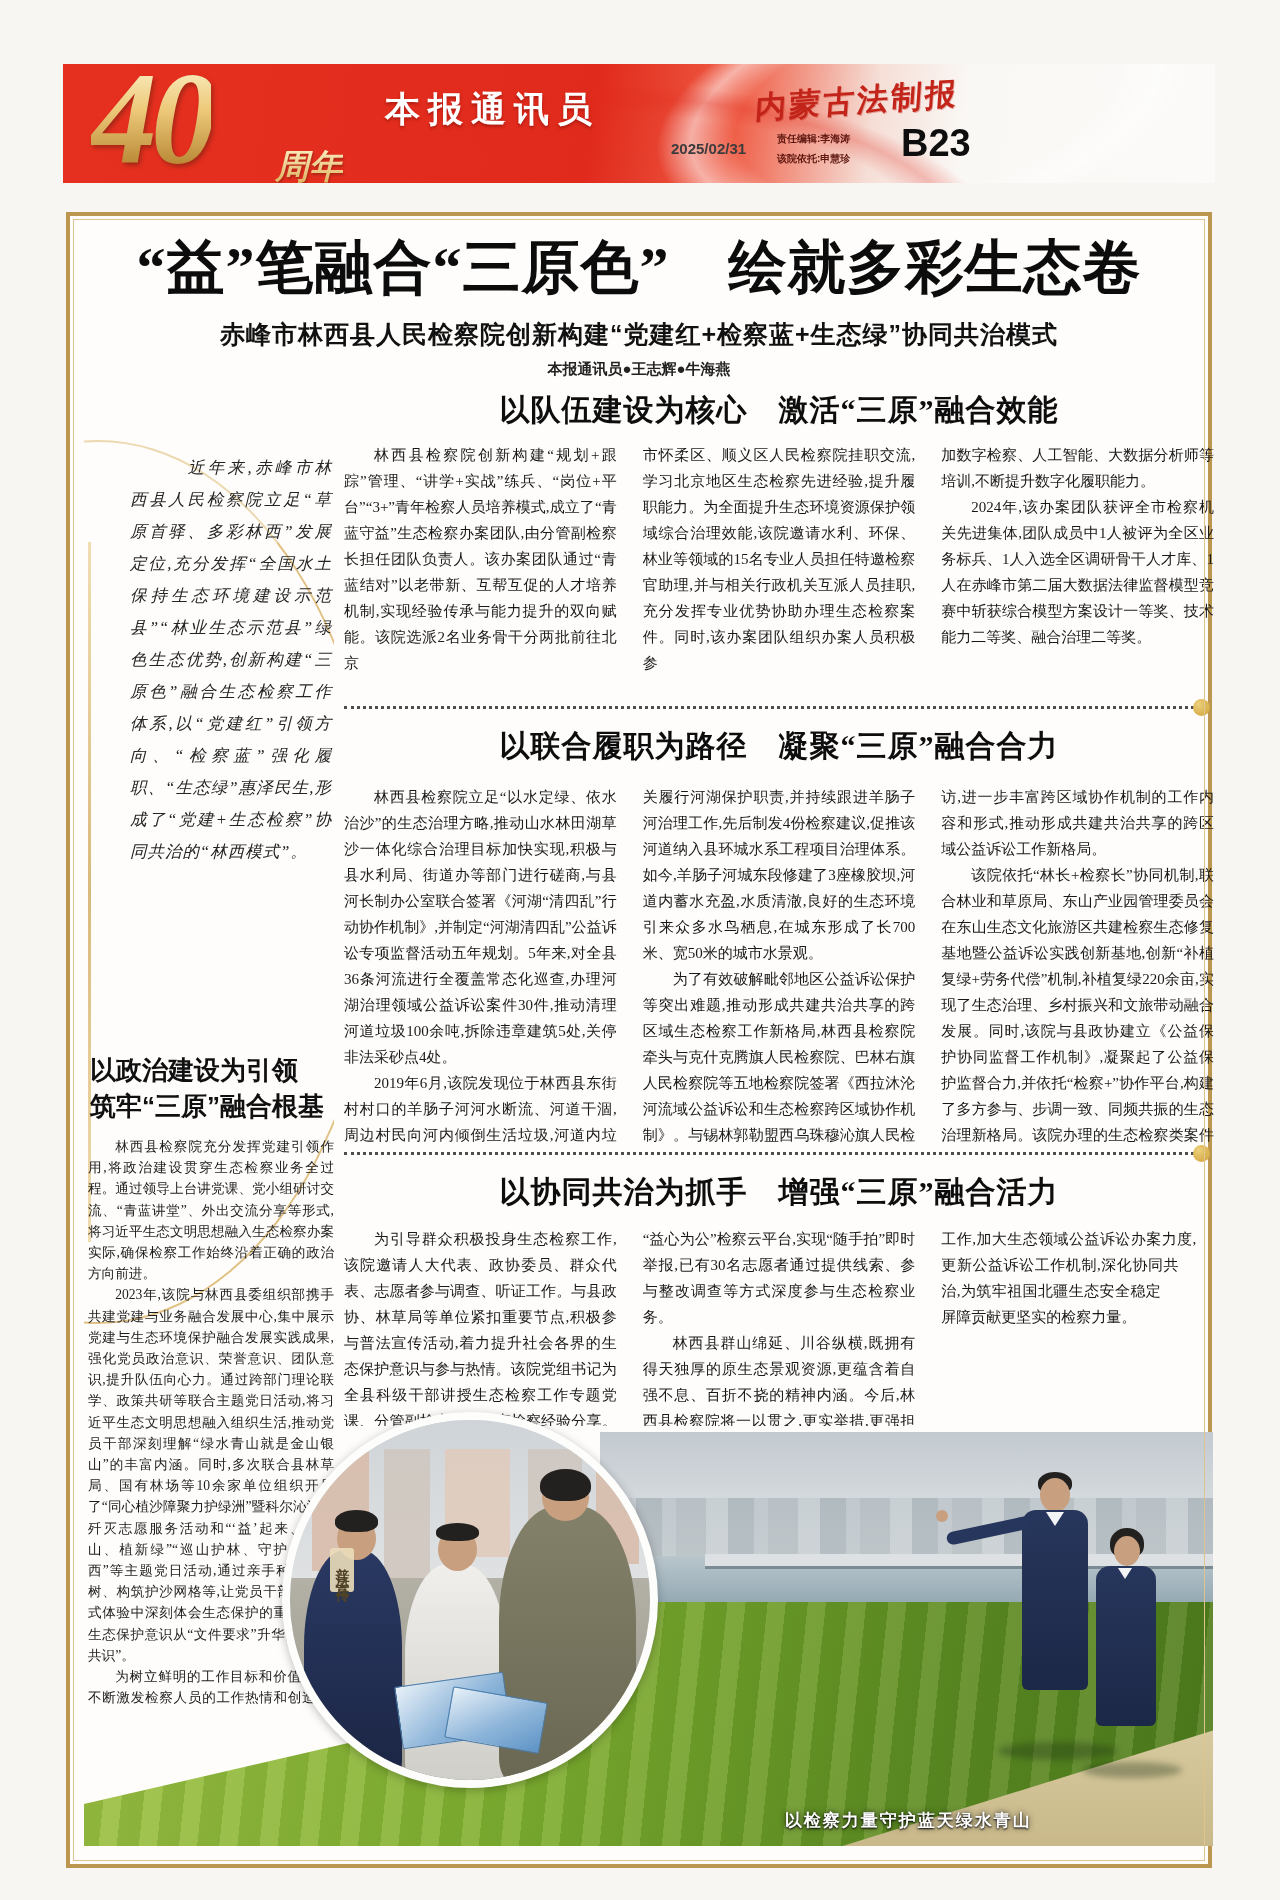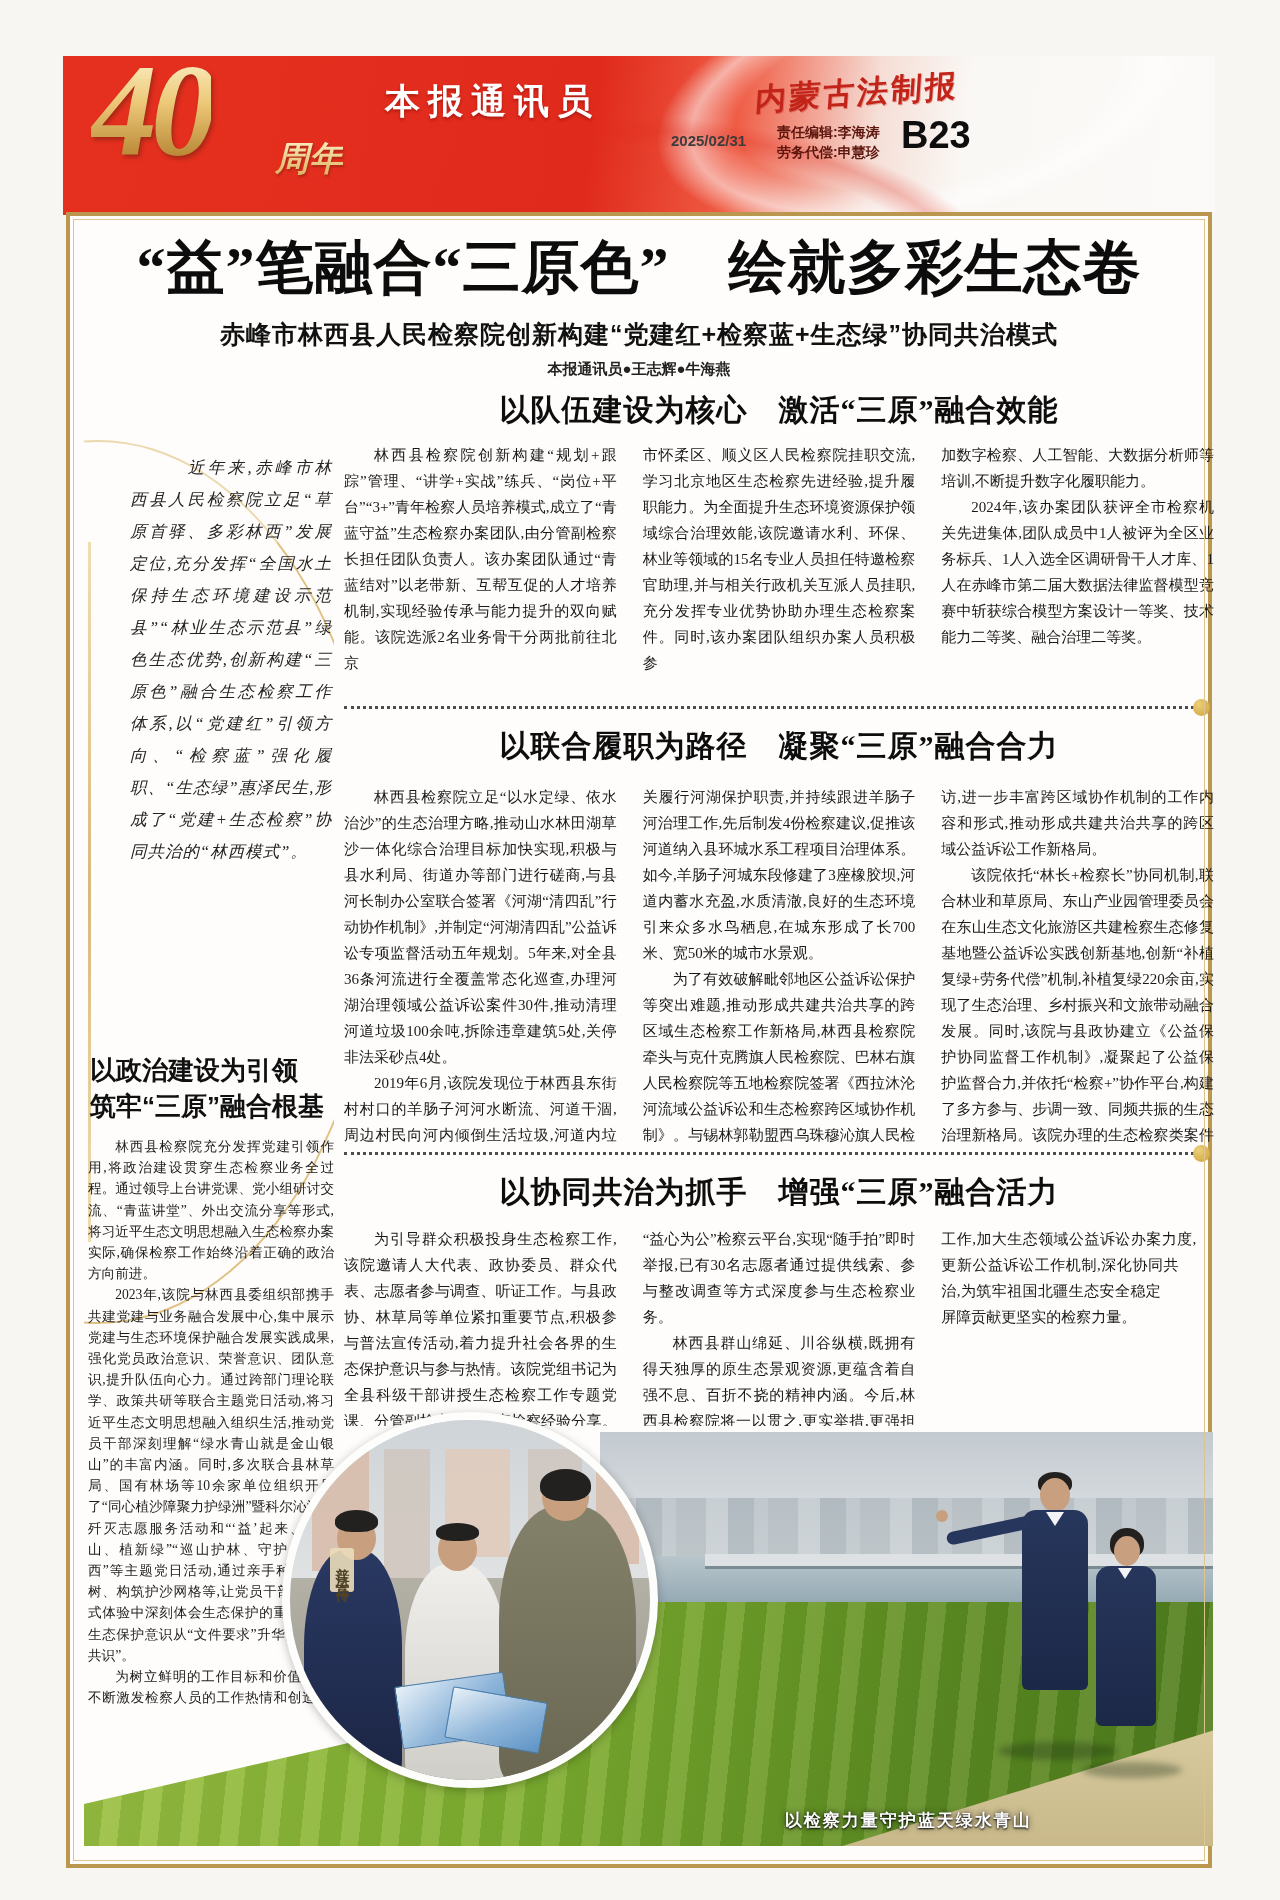--- a/index.html
+++ b/index.html
@@ -1,38 +1,38 @@
 <!DOCTYPE html>
 <html><head>
 <meta charset="utf-8">
 <style>
   html,body{margin:0;padding:0;}
   body{width:1280px;height:1900px;position:relative;background:#f7f6f3;
        font-family:"Liberation Serif","DejaVu Serif",serif;color:#1a1a1a;overflow:hidden;}
 
   
-  .banner{position:absolute;left:63px;top:56px;width:1152px;height:159px;overflow:hidden;
+  .banner{position:absolute;left:63px;top:64px;width:1152px;height:119px;overflow:hidden;
           background:linear-gradient(97deg,#e6301f 0%,#e02a1c 46%,#ef5b43 58%,#f5ded6 70%,#faf8f5 78%,#fbfaf8 100%);}
   .banner .wave1{position:absolute;right:-60px;top:-120px;width:700px;height:320px;border-radius:50%;
           background:radial-gradient(closest-side,rgba(255,255,255,0) 55%,rgba(255,255,255,.55) 68%,rgba(255,255,255,0) 78%);transform:rotate(-12deg);}
   .banner .wave2{position:absolute;right:120px;bottom:-170px;width:780px;height:300px;border-radius:50%;
           background:radial-gradient(closest-side,rgba(224,42,28,0) 55%,rgba(224,42,28,.28) 66%,rgba(224,42,28,0) 76%);transform:rotate(8deg);}
   .forty{position:absolute;left:28px;top:-22px;font-size:132px;font-weight:900;font-style:italic;
          background:linear-gradient(#fdf4cd 10%,#ecc878 45%,#b98936 80%);-webkit-background-clip:text;background-clip:text;color:transparent;
          filter:drop-shadow(2px 3px 2px rgba(90,30,10,.45));letter-spacing:-6px;}
   .zhounian{position:absolute;left:212px;top:80px;font-size:34px;font-weight:900;font-style:italic;
          background:linear-gradient(#fdf4cd,#d9a94e);-webkit-background-clip:text;background-clip:text;color:transparent;
          filter:drop-shadow(1px 2px 1px rgba(90,30,10,.4));}
   .special{position:absolute;left:322px;top:22px;font-size:35px;font-weight:900;color:#fff;letter-spacing:8px;
          font-family:"Liberation Sans","DejaVu Sans",sans-serif;text-shadow:0 2px 3px rgba(120,10,5,.5);}
   .paper-name{position:absolute;left:692px;top:16px;font-size:31px;font-weight:900;color:#c3241a;
          transform:rotate(-4deg) skewX(-8deg);letter-spacing:3px;text-shadow:1px 1px 0 rgba(195,36,26,.35);}
   .mh-date{position:absolute;left:608px;top:76px;font-size:15px;font-weight:700;color:#3c3c3c;
          font-family:"Liberation Sans","DejaVu Sans",sans-serif;}
-  .mh-ed{position:absolute;left:714px;font-size:14px;font-weight:700;color:#5d150d;
+  .mh-ed{position:absolute;left:714px;font-size:10px;font-weight:700;color:#5d150d;
          font-family:"Liberation Sans","DejaVu Sans",sans-serif;}
   .ed1{top:68px;} .ed2{top:88px;}
   .pageno{position:absolute;left:838px;top:58px;font-size:38px;font-weight:900;color:#0e0e0e;
          font-family:"Liberation Sans","DejaVu Sans",sans-serif;letter-spacing:0px;}
 
   
   .frame{position:absolute;left:66px;top:212px;width:1146px;height:1656px;background:#fffdfb;
          border:4px solid #bb964e;box-sizing:border-box;}
   .frame::before{content:"";position:absolute;inset:3px;border:1px solid #dcc48e;pointer-events:none;z-index:5;}
 
@@ -117,21 +117,21 @@
 
 <div class="banner">
   <div class="wave1"></div>
   <div class="wave2"></div>
   <div class="forty">40</div>
   <div class="zhounian">周年</div>
   <div class="special">本报通讯员</div>
   <div class="paper-name">内蒙古法制报</div>
   <div class="mh-date">2025/02/31</div>
   <div class="mh-ed ed1">责任编辑:李海涛</div>
-  <div class="mh-ed ed2">劳务代偿:申慧珍</div>
+  <div class="mh-ed ed2">该院依托:申慧珍</div>
   <div class="pageno">B23</div>
 </div>
 
 <div class="frame"></div>
 
 <div class="headline">“益”笔融合“三原色”　绘就多彩生态卷</div>
 <div class="subheadline">赤峰市林西县人民检察院创新构建“党建红+检察蓝+生态绿”协同共治模式</div>
 <div class="byline">本报通讯员●王志辉●牛海燕</div>
 
 <div class="rail">

